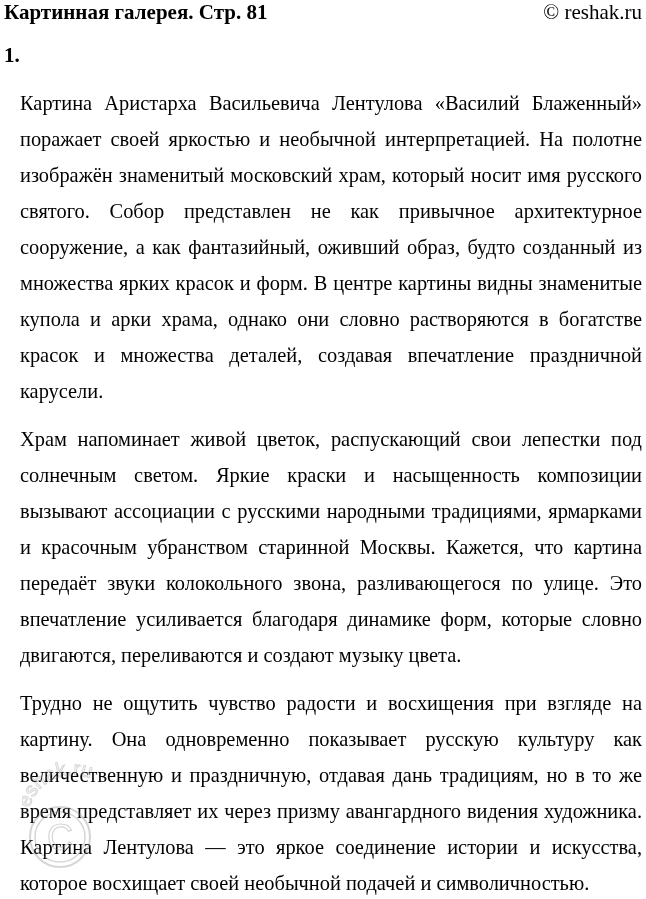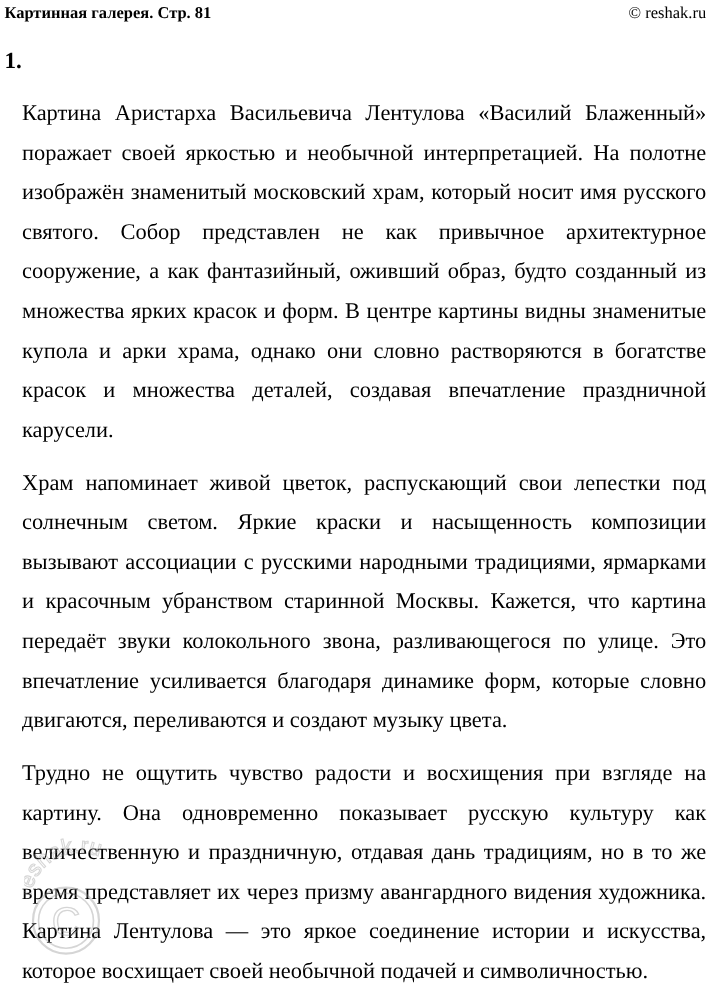--- a/index.html
+++ b/index.html
@@ -17,21 +17,21 @@
     }
     .header {
       position: absolute;
       top: 0;
       left: 4px;
       right: 4px;
       height: 24px;
       display: flex;
       justify-content: space-between;
       align-items: flex-start;
-      font-size: 15px;
+      font-size: 21px;
       line-height: 24px;
     }
     .header-title {
       font-weight: bold;
     }
     .header-copy {
       font-weight: normal;
       text-align: center;
     }
     .task-number {

